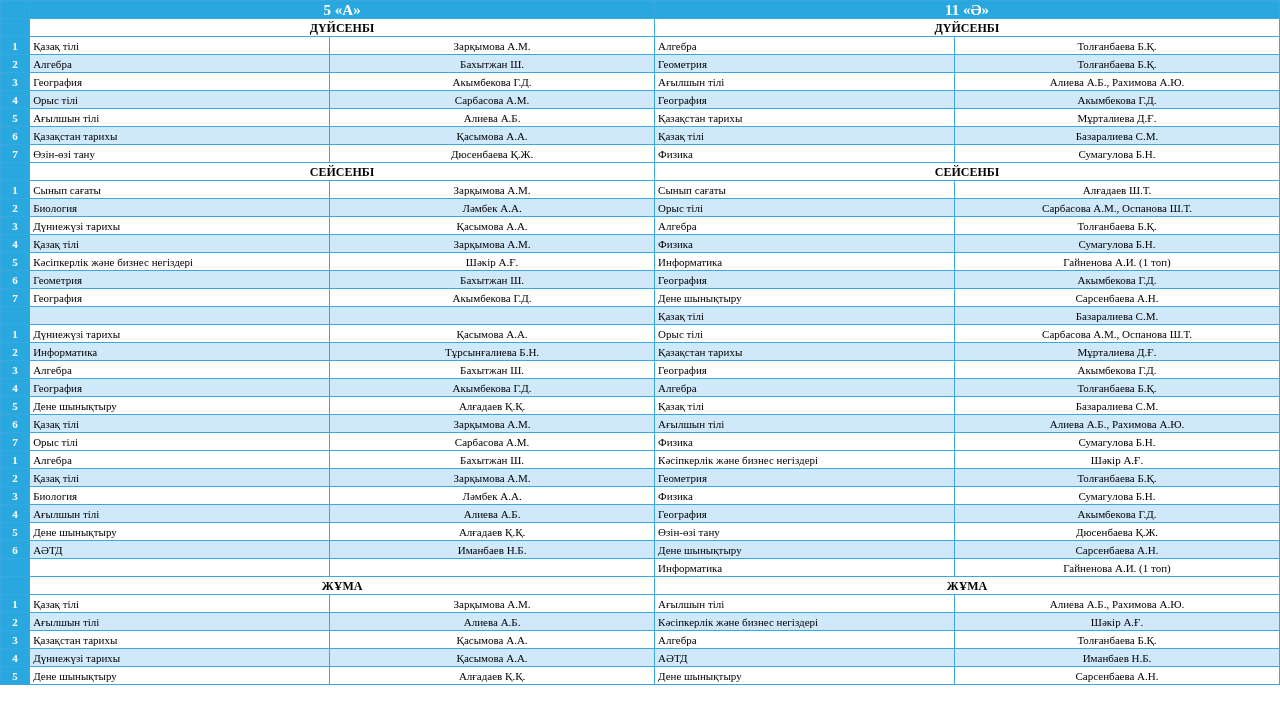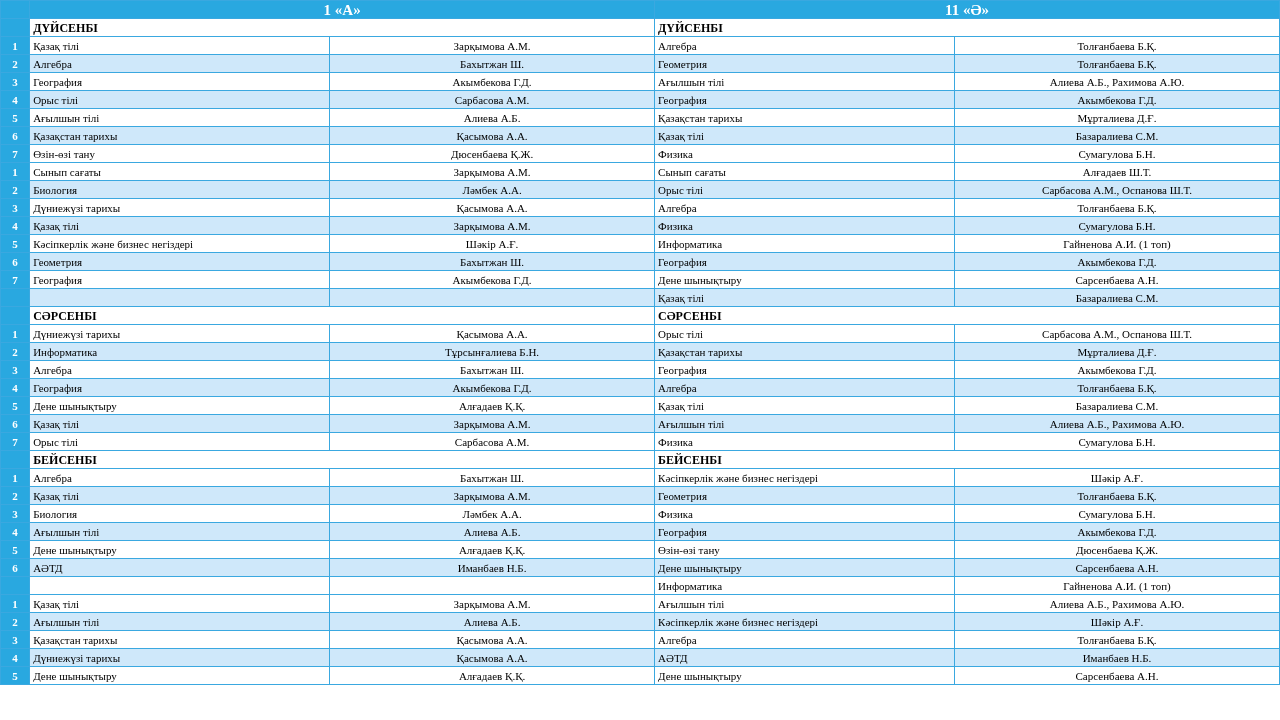--- a/index.html
+++ b/index.html
@@ -45,21 +45,21 @@
   .hdr-corner {
     background: #29a8e0;
   }
   
   .day-blank {
     background: #29a8e0;
   }
   .day-name {
     background: #ffffff;
     font-weight: bold;
-    text-align: left;
+    text-align: center;
     font-size: 12px;
   }
   
   .num {
     background: #29a8e0;
     color: #ffffff;
     font-weight: bold;
     text-align: center;
     font-size: 11px;
   }
@@ -92,21 +92,21 @@
   <colgroup>
     <col class="c-num">
       <col class="c-subj">
       <col class="c-teach">
     <col class="c-subj">
       <col class="c-teach">
   </colgroup>
   <tbody>
     <tr>
       <td class="hdr-corner"></td>
-      <td class="hdr-class" colspan="2">1 «А»</td>
+      <td class="hdr-class" colspan="2">5 «А»</td>
       <td class="hdr-class" colspan="2">11 «Ә»</td>
     </tr>
   <tr>
         <td class="day-blank"></td>
         <td class="day-name" colspan="2">ДҮЙСЕНБІ</td>
         <td class="day-name" colspan="2">ДҮЙСЕНБІ</td>
       </tr>
       <tr>
         <td class="num">1</td>
         <td class="subj">Қазақ тілі</td>
@@ -150,20 +150,25 @@
         <td class="teach">Базаралиева С.М.</td>
       </tr>
       <tr>
         <td class="num">7</td>
         <td class="subj">Өзін-өзі тану</td>
         <td class="teach">Дюсенбаева Қ.Ж.</td>
         <td class="subj">Физика</td>
         <td class="teach">Сумагулова Б.Н.</td>
       </tr>
       <tr>
+        <td class="day-blank"></td>
+        <td class="day-name" colspan="2">СЕЙСЕНБІ</td>
+        <td class="day-name" colspan="2">СЕЙСЕНБІ</td>
+      </tr>
+      <tr>
         <td class="num">1</td>
         <td class="subj">Сынып сағаты</td>
         <td class="teach">Зарқымова А.М.</td>
         <td class="subj">Сынып сағаты</td>
         <td class="teach">Алғадаев Ш.Т.</td>
       </tr>
       <tr class="alt">
         <td class="num">2</td>
         <td class="subj">Биология</td>
         <td class="teach">Ләмбек А.А.</td>
@@ -204,25 +209,20 @@
         <td class="teach">Акымбекова Г.Д.</td>
         <td class="subj">Дене шынықтыру</td>
         <td class="teach">Сарсенбаева А.Н.</td>
       </tr>
       <tr class="alt">
         <td class="num-empty"></td>
         <td class="empty-cell"></td>
         <td class="empty-cell"></td>
         <td class="subj">Қазақ тілі</td>
         <td class="teach">Базаралиева С.М.</td>
-      </tr>
-      <tr>
-        <td class="day-blank"></td>
-        <td class="day-name" colspan="2">СӘРСЕНБІ</td>
-        <td class="day-name" colspan="2">СӘРСЕНБІ</td>
       </tr>
       <tr>
         <td class="num">1</td>
         <td class="subj">Дүниежүзі тарихы</td>
         <td class="teach">Қасымова А.А.</td>
         <td class="subj">Орыс тілі</td>
         <td class="teach">Сарбасова А.М., Оспанова Ш.Т.</td>
       </tr>
       <tr class="alt">
         <td class="num">2</td>
@@ -260,25 +260,20 @@
         <td class="teach">Алиева А.Б., Рахимова А.Ю.</td>
       </tr>
       <tr>
         <td class="num">7</td>
         <td class="subj">Орыс тілі</td>
         <td class="teach">Сарбасова А.М.</td>
         <td class="subj">Физика</td>
         <td class="teach">Сумагулова Б.Н.</td>
       </tr>
       <tr>
-        <td class="day-blank"></td>
-        <td class="day-name" colspan="2">БЕЙСЕНБІ</td>
-        <td class="day-name" colspan="2">БЕЙСЕНБІ</td>
-      </tr>
-      <tr>
         <td class="num">1</td>
         <td class="subj">Алгебра</td>
         <td class="teach">Бахытжан Ш.</td>
         <td class="subj">Кәсіпкерлік және бизнес негіздері</td>
         <td class="teach">Шәкір А.Ғ.</td>
       </tr>
       <tr class="alt">
         <td class="num">2</td>
         <td class="subj">Қазақ тілі</td>
         <td class="teach">Зарқымова А.М.</td>
@@ -314,20 +309,25 @@
         <td class="teach">Сарсенбаева А.Н.</td>
       </tr>
       <tr>
         <td class="num-empty"></td>
         <td class="empty-cell"></td>
         <td class="empty-cell"></td>
         <td class="subj">Информатика</td>
         <td class="teach">Гайненова А.И. (1 топ)</td>
       </tr>
       <tr>
+        <td class="day-blank"></td>
+        <td class="day-name" colspan="2">ЖҰМА</td>
+        <td class="day-name" colspan="2">ЖҰМА</td>
+      </tr>
+      <tr>
         <td class="num">1</td>
         <td class="subj">Қазақ тілі</td>
         <td class="teach">Зарқымова А.М.</td>
         <td class="subj">Ағылшын тілі</td>
         <td class="teach">Алиева А.Б., Рахимова А.Ю.</td>
       </tr>
       <tr class="alt">
         <td class="num">2</td>
         <td class="subj">Ағылшын тілі</td>
         <td class="teach">Алиева А.Б.</td>

